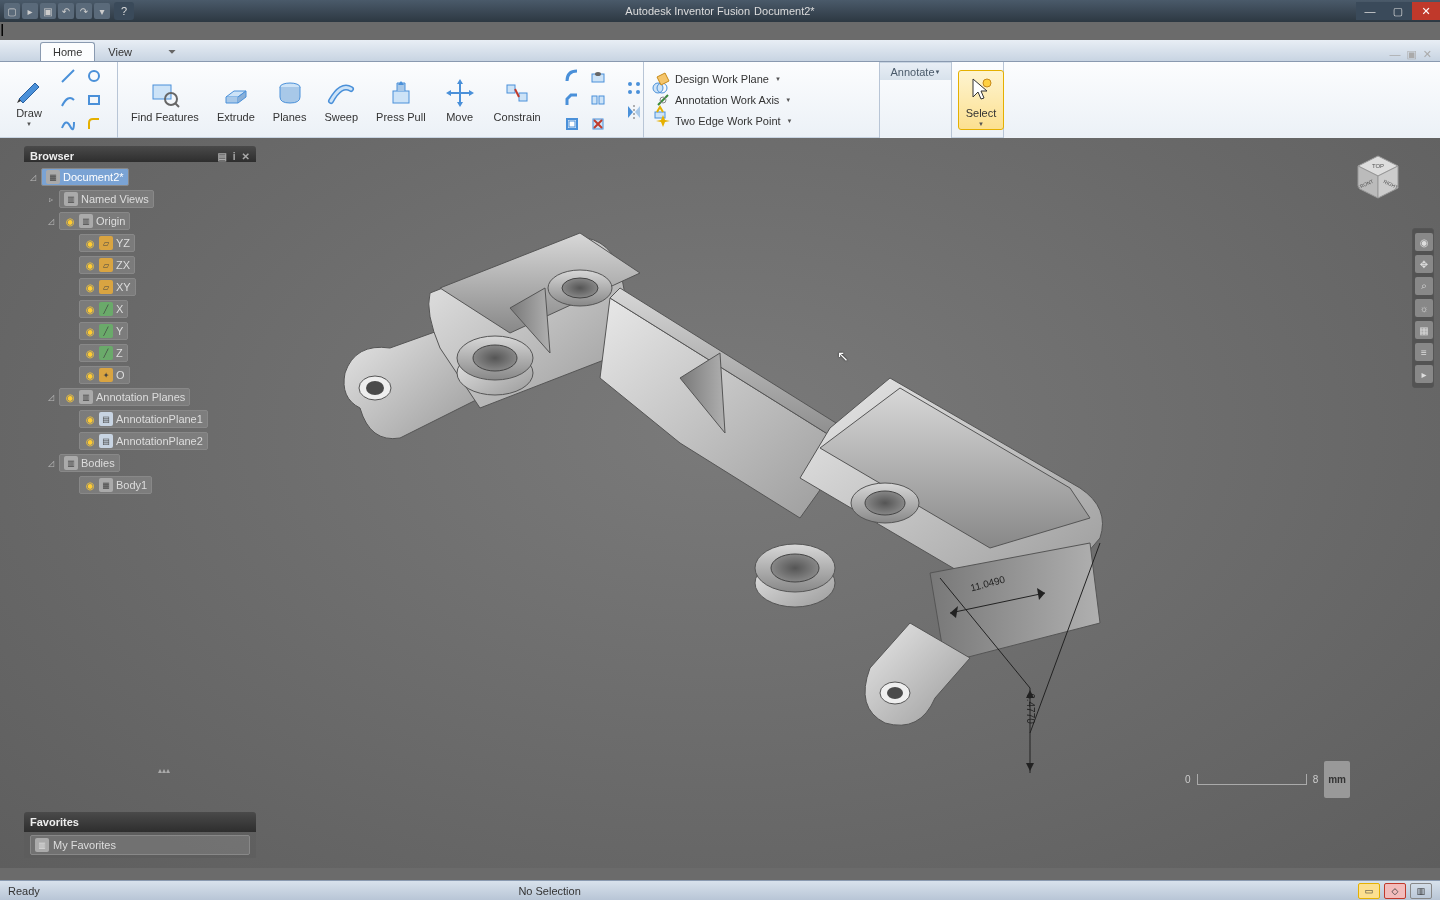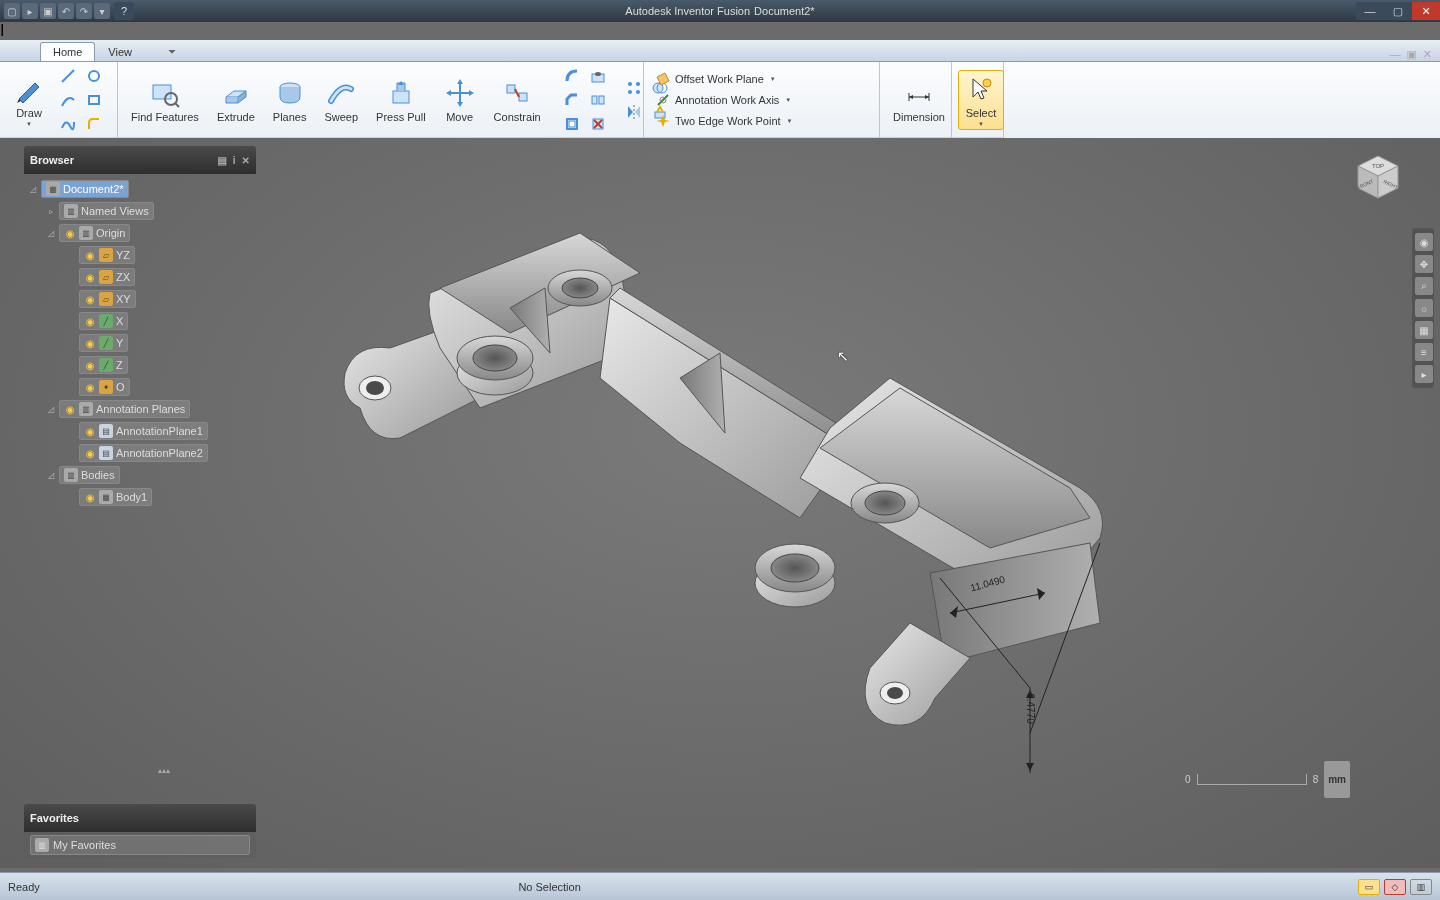--- a/index.html
+++ b/index.html
@@ -51,43 +51,43 @@
 .navbar { position:absolute; right:6px; top:90px; width:22px; background:rgba(70,70,70,.6); border:1px solid #555; border-radius:3px; display:flex; flex-direction:column; gap:4px; padding:4px 2px; }
 .navbar .nb { width:18px; height:18px; background:#888; border-radius:2px; cursor:pointer; display:flex; align-items:center; justify-content:center; color:#ddd; font-size:10px; }
 .ruler { position:absolute; right:90px; bottom:70px; display:flex; align-items:center; gap:6px; color:#ccc; font-size:10px; }
 .ruler .ticks { width:110px; height:10px; border-bottom:1px solid #aaa; position:relative; }
 .ruler .ticks::before,.ruler .ticks::after { content:''; position:absolute; bottom:0; width:1px; height:10px; background:#aaa; }
 .ruler .ticks::after { right:0; }
 .ruler .unit { background:#999; color:#333; padding:13px 4px; border-radius:2px; font-weight:bold; }
 
 
 .browser { position:absolute; left:24px; top:146px; width:232px; background:transparent; }
-.browser-hdr { height:28px; background:linear-gradient(#4a4a4a,#2e2e2e); color:#eee; font-size:11px; font-weight:bold; display:flex; align-items:center; padding:0 6px; border-radius:3px 3px 0 0;gap:12px; }
+.browser-hdr { height:16px; background:linear-gradient(#4a4a4a,#2e2e2e); color:#eee; font-size:11px; font-weight:bold; display:flex; align-items:flex-end; padding:0 6px; border-radius:3px 3px 0 0;gap:12px; }
 .browser-hdr .hdr-btns { margin-left:auto; display:flex; gap:6px; color:#aaa; font-size:10px; }
 .browser-hdr .hdr-btns span { cursor:pointer; }
 .tree { padding:4px 0; font-size:11px; color:#ddd; }
 .tree-row { display:flex; align-items:center; gap:3px; height:22px; padding-left:4px; cursor:pointer; }
 .tree-row .exp { width:10px; color:#bbb; font-size:8px; text-align:center; }
 .tree-row .node { display:flex; align-items:center; gap:3px; padding:1px 4px; border-radius:2px; }
 .tree-row .node.box { background:rgba(160,160,160,.35); border:1px solid #888; }
 .tree-row .node.sel { background:#7aa3d4; color:#fff; }
 .tree-row .bulb { width:12px; height:12px; display:flex; align-items:center; justify-content:center; color:#ffcc33; font-size:10px; }
 .tree-row .typeico { width:14px; height:14px; background:#aaa; border-radius:2px; display:flex; align-items:center; justify-content:center; font-size:8px; color:#444; }
 .tree-row .lbl { white-space:nowrap; }
 .tree .d1 { padding-left:22px; }
 .tree .d2 { padding-left:42px; }
 
 
 .favorites { position:absolute; left:24px; bottom:42px; width:232px; }
-.fav-hdr { height:28px; background:linear-gradient(#4a4a4a,#2e2e2e); color:#eee; font-size:11px; font-weight:bold; display:flex; align-items:center; padding:0 6px; border-radius:3px 3px 0 0; }
+.fav-hdr { height:20px; background:linear-gradient(#4a4a4a,#2e2e2e); color:#eee; font-size:11px; font-weight:bold; display:flex; align-items:center; padding:0 6px; border-radius:3px 3px 0 0; }
 .fav-body { background:rgba(90,90,90,.45); padding:3px 6px; }
 .fav-item { display:flex; align-items:center; gap:4px; padding:2px 4px; background:rgba(160,160,160,.3); border:1px solid #888; border-radius:2px; font-size:11px; color:#ddd; cursor:pointer; }
 
 
-.statusbar { position:absolute; left:0; right:0; bottom:0; height:28px; background:linear-gradient(#d8e2ec,#b8c5d6); display:flex; align-items:center; font-size:11px; color:#333; padding:0 8px; border-top:1px solid #8a9ab0; }
+.statusbar { position:absolute; left:0; right:0; bottom:0; height:20px; background:linear-gradient(#d8e2ec,#b8c5d6); display:flex; align-items:center; font-size:11px; color:#333; padding:0 8px; border-top:1px solid #8a9ab0; }
 .statusbar .sb-center { position:absolute; left:36%; }
 .statusbar .sb-right { margin-left:auto; display:flex; gap:4px; }
 .statusbar .sb-tog { width:22px; height:16px; border:1px solid #888; border-radius:2px; display:flex; align-items:center; justify-content:center; font-size:9px; cursor:pointer; }
 .statusbar .sb-tog.a { background:#fce090; border-color:#e5b000; }
 .statusbar .sb-tog.b { background:#f2bcbc; border-color:#c0392b; }
 
 
 svg { display:block; }
 
 
@@ -325,21 +325,21 @@
 
   <div class="ribbon-group" style="width:236px">
     <div class="ribbon-group-body">
       <div class="rstack">
         <div class="rbtn-row">
           <div class="ico">
               <svg width="16" height="16">
                 <path d="M2 6 L10 2 L14 10 L6 14 Z" fill="#f5c56b" stroke="#c78a1a"></path>
               </svg>
             </div>
-          <span>Offset Work Plane</span>
+          <span>Design Work Plane</span>
           <span class="dd">▼</span>
         </div>
         <div class="rbtn-row">
           <div class="ico">
               <svg width="16" height="16">
                 <line x1="3" y1="13" x2="13" y2="3" stroke="#3a8a3a" stroke-width="2"></line>
                 <circle cx="8" cy="8" r="3" fill="none" stroke="#888"></circle>
               </svg>
             </div>
           <span>Annotation Work Axis</span>
@@ -353,33 +353,20 @@
             </div>
           <span>Two Edge Work Point</span>
           <span class="dd">▼</span>
         </div>
       </div>
     </div>
     <div class="ribbon-group-label">Construction</div>
   </div>
 
   <div class="ribbon-group" style="width:72px">
-    <div class="ribbon-group-body">
-      <div class="rbtn-lg">
-        <div class="ico">
-            <svg width="32" height="32">
-              <line x1="6" y1="20" x2="26" y2="20" stroke="#333" stroke-width="1"></line>
-              <line x1="6" y1="16" x2="6" y2="24" stroke="#333"></line>
-              <line x1="26" y1="16" x2="26" y2="24" stroke="#333"></line>
-              <path d="M6 20 L10 18 L10 22 Z M26 20 L22 18 L22 22 Z" fill="#333"></path>
-            </svg>
-          </div>
-        <div class="lbl">Dimension</div>
-      </div>
-    </div>
     <div class="ribbon-group-label">
         <span>Annotate</span> 
         <span style="font-size:6px">▼</span>
       </div>
   </div>
 
   <div class="ribbon-group" style="width:52px">
     <div class="ribbon-group-body">
       <div class="rbtn-lg active">
         <div class="ico">

